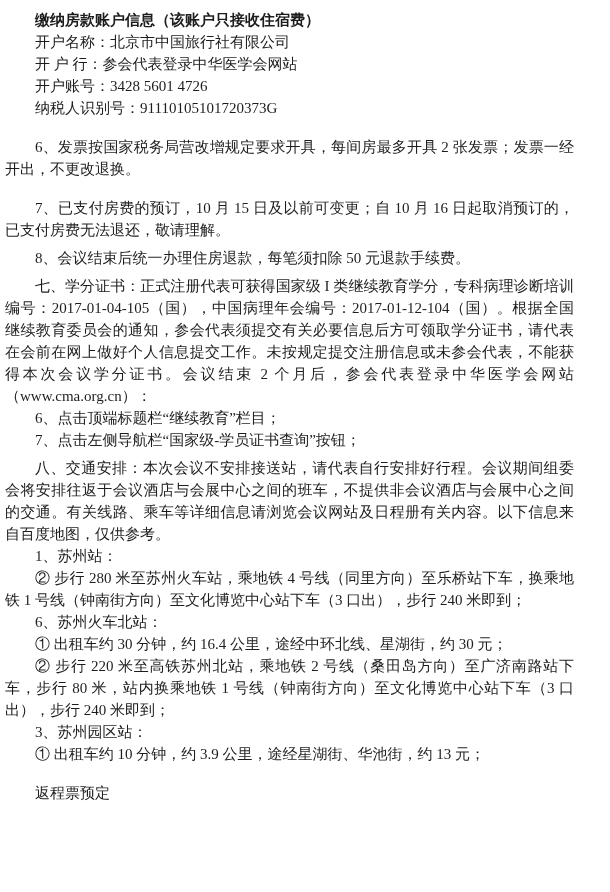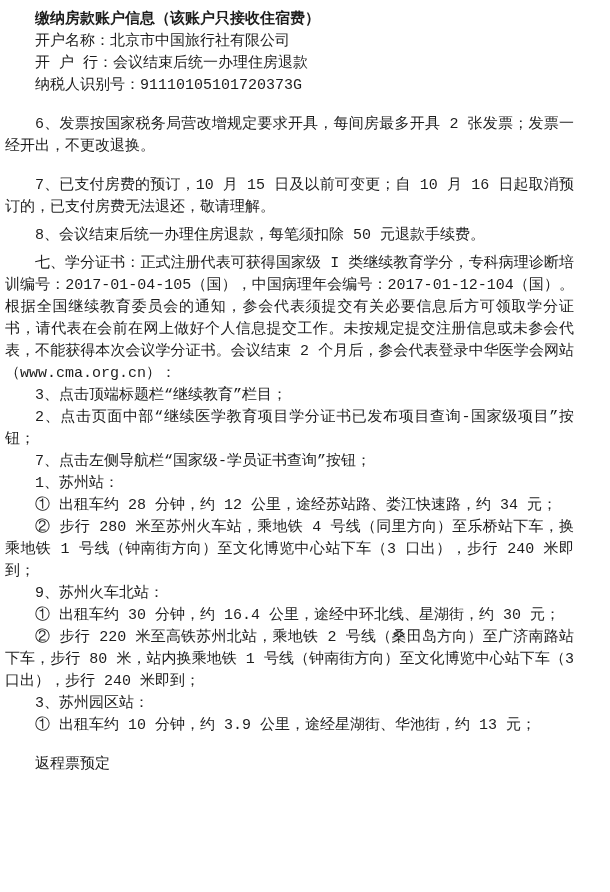--- a/index.html
+++ b/index.html
@@ -10,21 +10,21 @@
   body {
     width: 610px;
     height: 892px;
     overflow: hidden;
   }
   .doc {
     box-sizing: border-box;
     width: 610px;
     height: 744px;
     padding: 9px 36px 10px 5px;
-    font-family: Liberation Mono, monospace;
+    font-family: Liberation Serif, serif;
     font-size: 15px;
     line-height: 22px;
     color: #1d1d1d;
     text-align: justify;
   }
   .doc p {
     margin: 0;
     padding: 0;
     text-indent: 2em;
   }
@@ -37,31 +37,31 @@
   .doc p.g-large {
     margin-top: 6px;
   }
 </style>
 </head>
 <body>
 
 <div class="doc" id="doc-body" style="color: rgb(29, 29, 29); background: rgb(255, 255, 255);">
     <p class="bold">缴纳房款账户信息（该账户只接收住宿费）</p>
     <p>开户名称：北京市中国旅行社有限公司</p>
-    <p>开 户 行：会议结束后统一办理住房退款</p>
+    <p>开 户 行：参会代表登录中华医学会网站</p>
+    <p>开户账号：3428 5601 4726</p>
     <p>纳税人识别号：91110105101720373G</p>
     <p class="g-small">6、发票按国家税务局营改增规定要求开具，每间房最多开具 2 张发票；发票一经开出，不更改退换。</p>
     <p class="g-small">7、已支付房费的预订，10 月 15 日及以前可变更；自 10 月 16 日起取消预订的，已支付房费无法退还，敬请理解。</p>
     <p class="g-large">8、会议结束后统一办理住房退款，每笔须扣除 50 元退款手续费。</p>
     <p class="g-large">七、学分证书：正式注册代表可获得国家级 I 类继续教育学分，专科病理诊断培训编号：2017-01-04-105（国），中国病理年会编号：2017-01-12-104（国）。根据全国继续教育委员会的通知，参会代表须提交有关必要信息后方可领取学分证书，请代表在会前在网上做好个人信息提交工作。未按规定提交注册信息或未参会代表，不能获得本次会议学分证书。会议结束 2 个月后，参会代表登录中华医学会网站（www.cma.org.cn）：</p>
-    <p>3、点击顶端标题栏“继续教育”栏目；</p>
-    <p>2、点击页面中部“继续医学教育项目学分证书已发布项目查询-国家级项目”按钮；</p>
+    <p>6、点击顶端标题栏“继续教育”栏目；</p>
     <p>7、点击左侧导航栏“国家级-学员证书查询”按钮；</p>
+    <p class="g-large">八、交通安排：本次会议不安排接送站，请代表自行安排好行程。会议期间组委会将安排往返于会议酒店与会展中心之间的班车，不提供非会议酒店与会展中心之间的交通。有关线路、乘车等详细信息请浏览会议网站及日程册有关内容。以下信息来自百度地图，仅供参考。</p>
     <p>1、苏州站：</p>
-    <p>① 出租车约 28 分钟，约 12 公里，途经苏站路、娄江快速路，约 34 元；</p>
     <p>② 步行 280 米至苏州火车站，乘地铁 4 号线（同里方向）至乐桥站下车，换乘地铁 1 号线（钟南街方向）至文化博览中心站下车（3 口出），步行 240 米即到；</p>
-    <p>9、苏州火车北站：</p>
+    <p>6、苏州火车北站：</p>
     <p>① 出租车约 30 分钟，约 16.4 公里，途经中环北线、星湖街，约 30 元；</p>
     <p>② 步行 220 米至高铁苏州北站，乘地铁 2 号线（桑田岛方向）至广济南路站下车，步行 80 米，站内换乘地铁 1 号线（钟南街方向）至文化博览中心站下车（3 口出），步行 240 米即到；</p>
     <p>3、苏州园区站：</p>
     <p>① 出租车约 10 分钟，约 3.9 公里，途经星湖街、华池街，约 13 元；</p>
     <p class="g-small">返程票预定</p>
   </div>
 
 </body></html>

